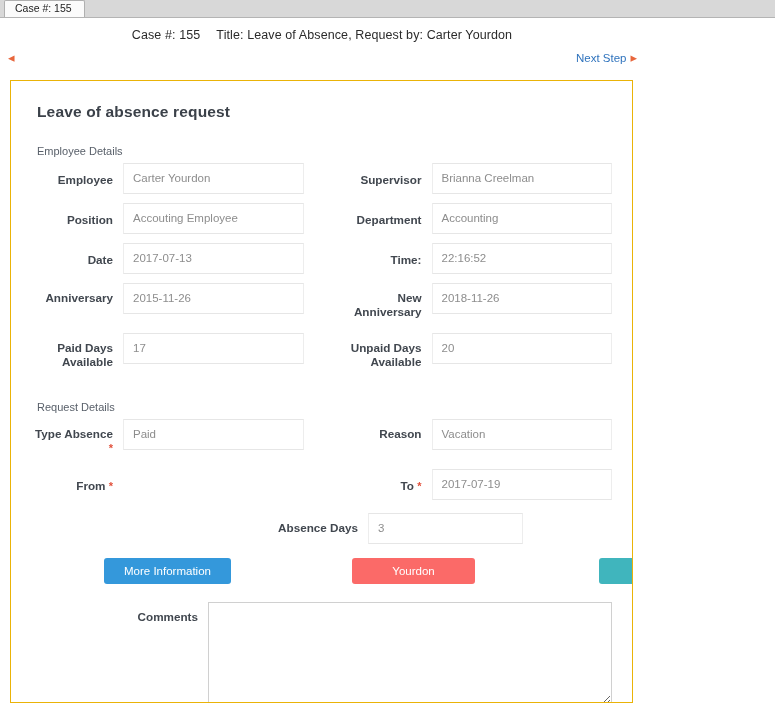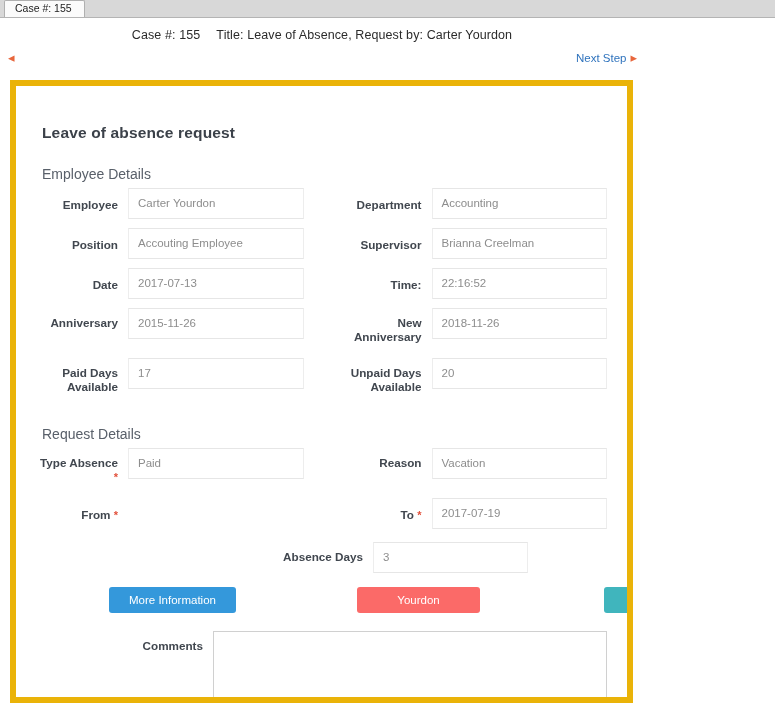--- a/index.html
+++ b/index.html
@@ -80,35 +80,35 @@
     margin-left: 4px;
     font-size: 13px;
   }
 
   
   .panel {
     position: absolute;
     left: 10px; right: 11px;
     top: 61px; bottom: 10px;
     background: #ffffff;
-    border: 6px solid #eab308;
-    padding: 32px 20px 0 20px;
+    border: 1px solid #eab308;
+    padding: 16px 20px 0 20px;
     overflow: hidden;
   }
 
   .form-title {
     font-size: 15.5px;
     font-weight: bold;
     color: #3b4149;
     margin: 6px 0 0 6px;
     letter-spacing: .15px;
   }
 
   .section-label {
-    font-size: 14px;
+    font-size: 11px;
     color: #59606a;
     margin: 24px 0 6px 6px;
   }
   .section-label.request { margin-top: 18px; }
 
   
   .cols {
     display: flex;
     width: 100%;
   }
@@ -294,30 +294,30 @@
           <div class="ctl">
               <div class="input">17</div>
             </div>
         </div>
 
       </div>
 
       <div class="col right">
 
         <div class="field">
+          <div class="lbl">Supervisor</div>
+          <div class="ctl">
+              <div class="input">Brianna Creelman</div>
+            </div>
+        </div>
+
+        <div class="field">
           <div class="lbl">Department</div>
           <div class="ctl">
               <div class="input">Accounting</div>
-            </div>
-        </div>
-
-        <div class="field">
-          <div class="lbl">Supervisor</div>
-          <div class="ctl">
-              <div class="input">Brianna Creelman</div>
             </div>
         </div>
 
         <div class="field">
           <div class="lbl">Time:</div>
           <div class="ctl">
               <div class="input">22:16:52</div>
             </div>
         </div>
 

